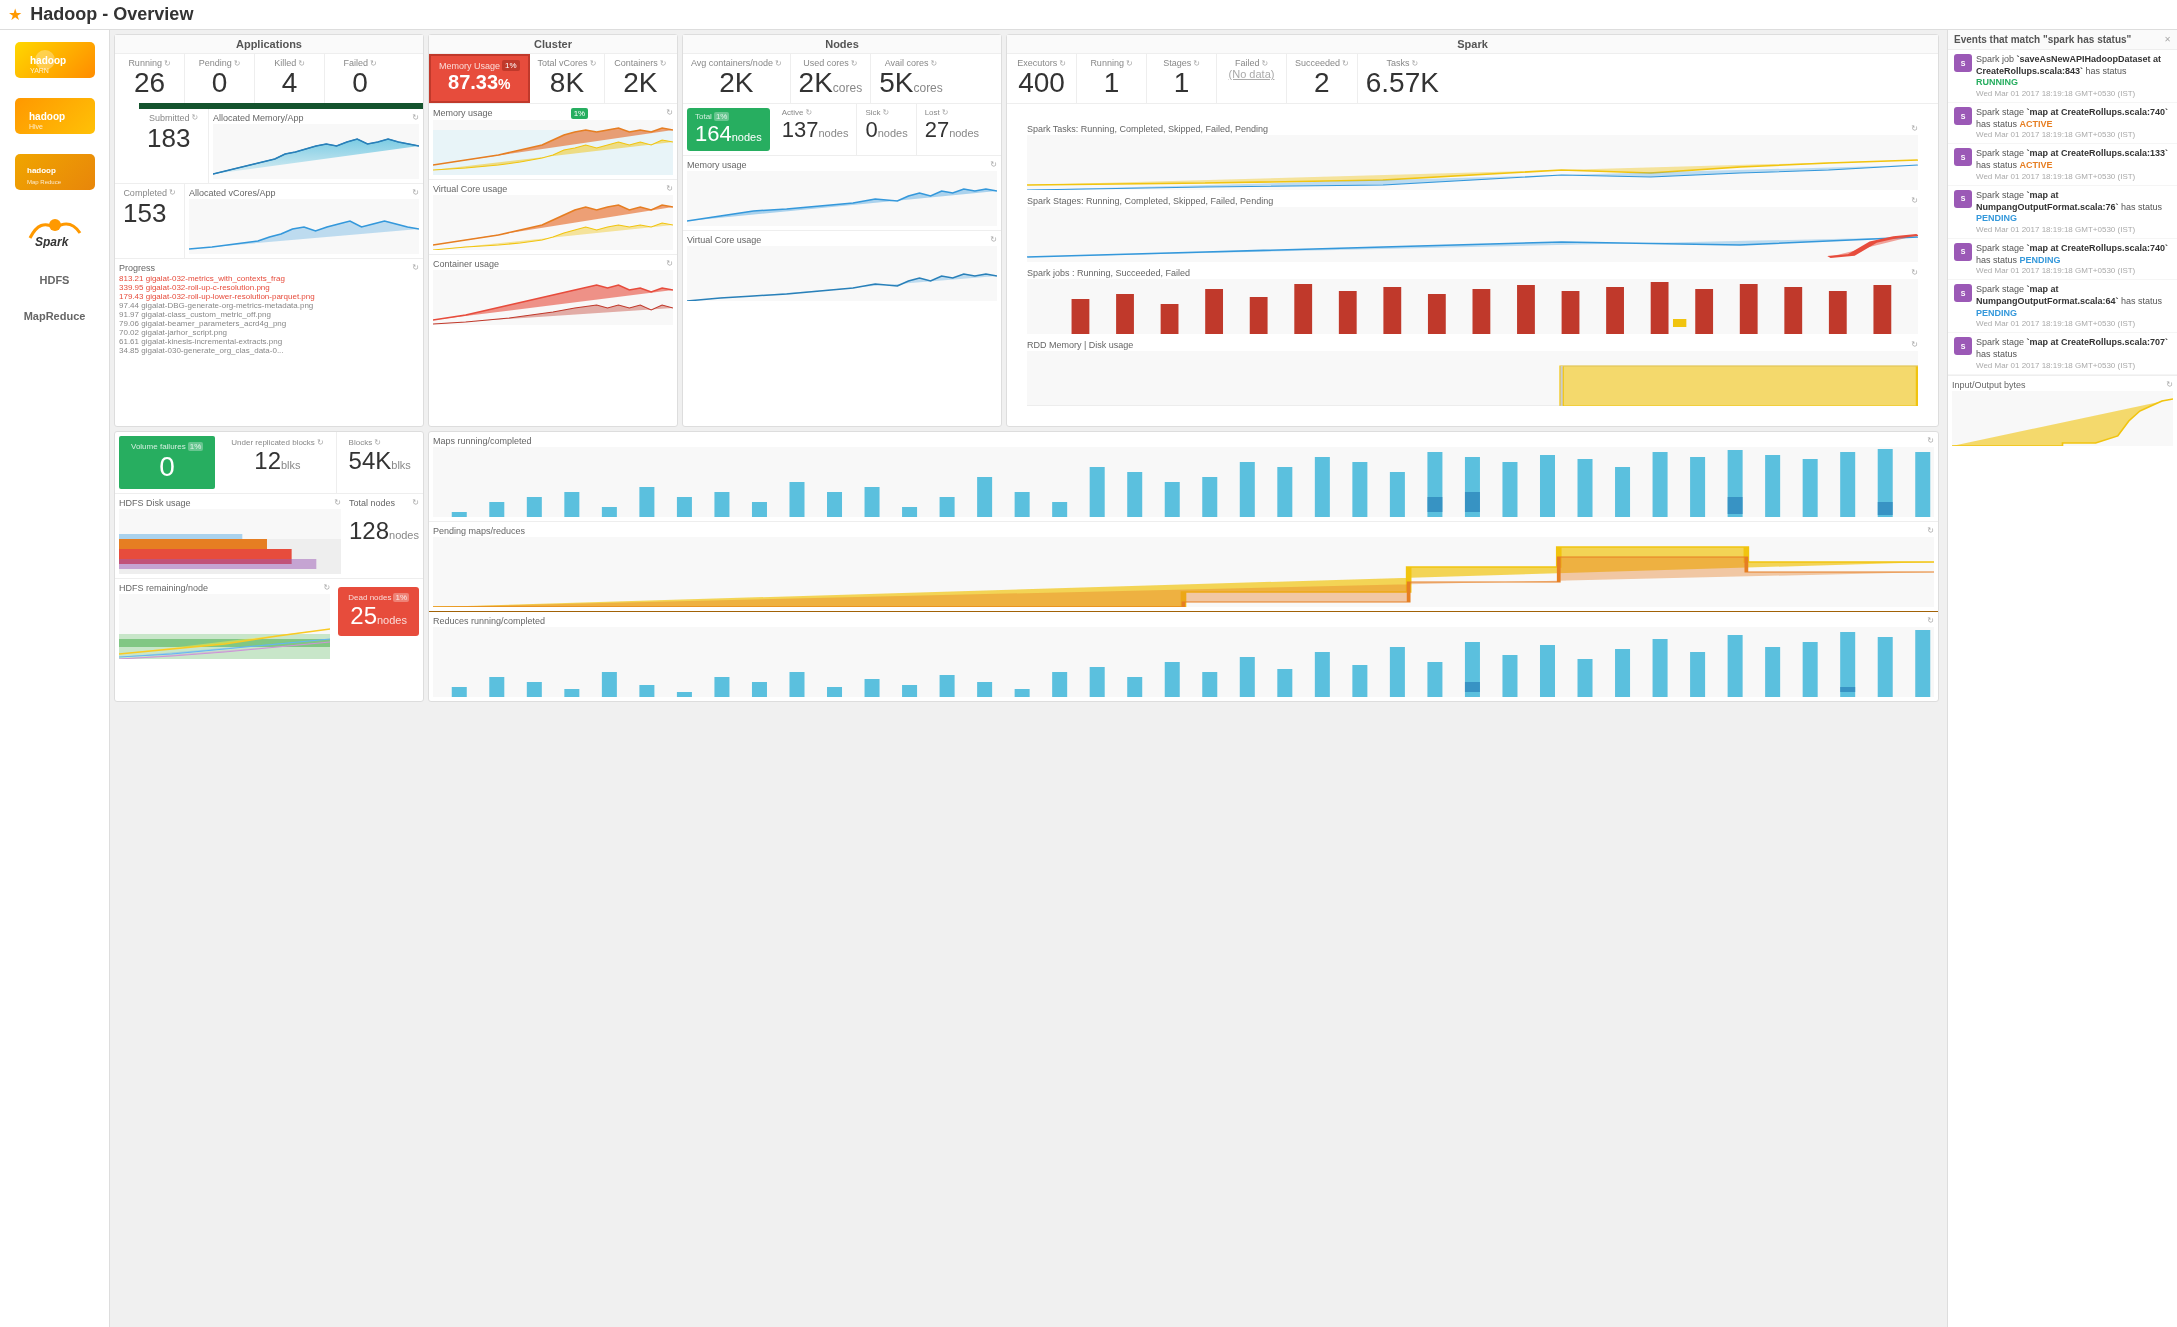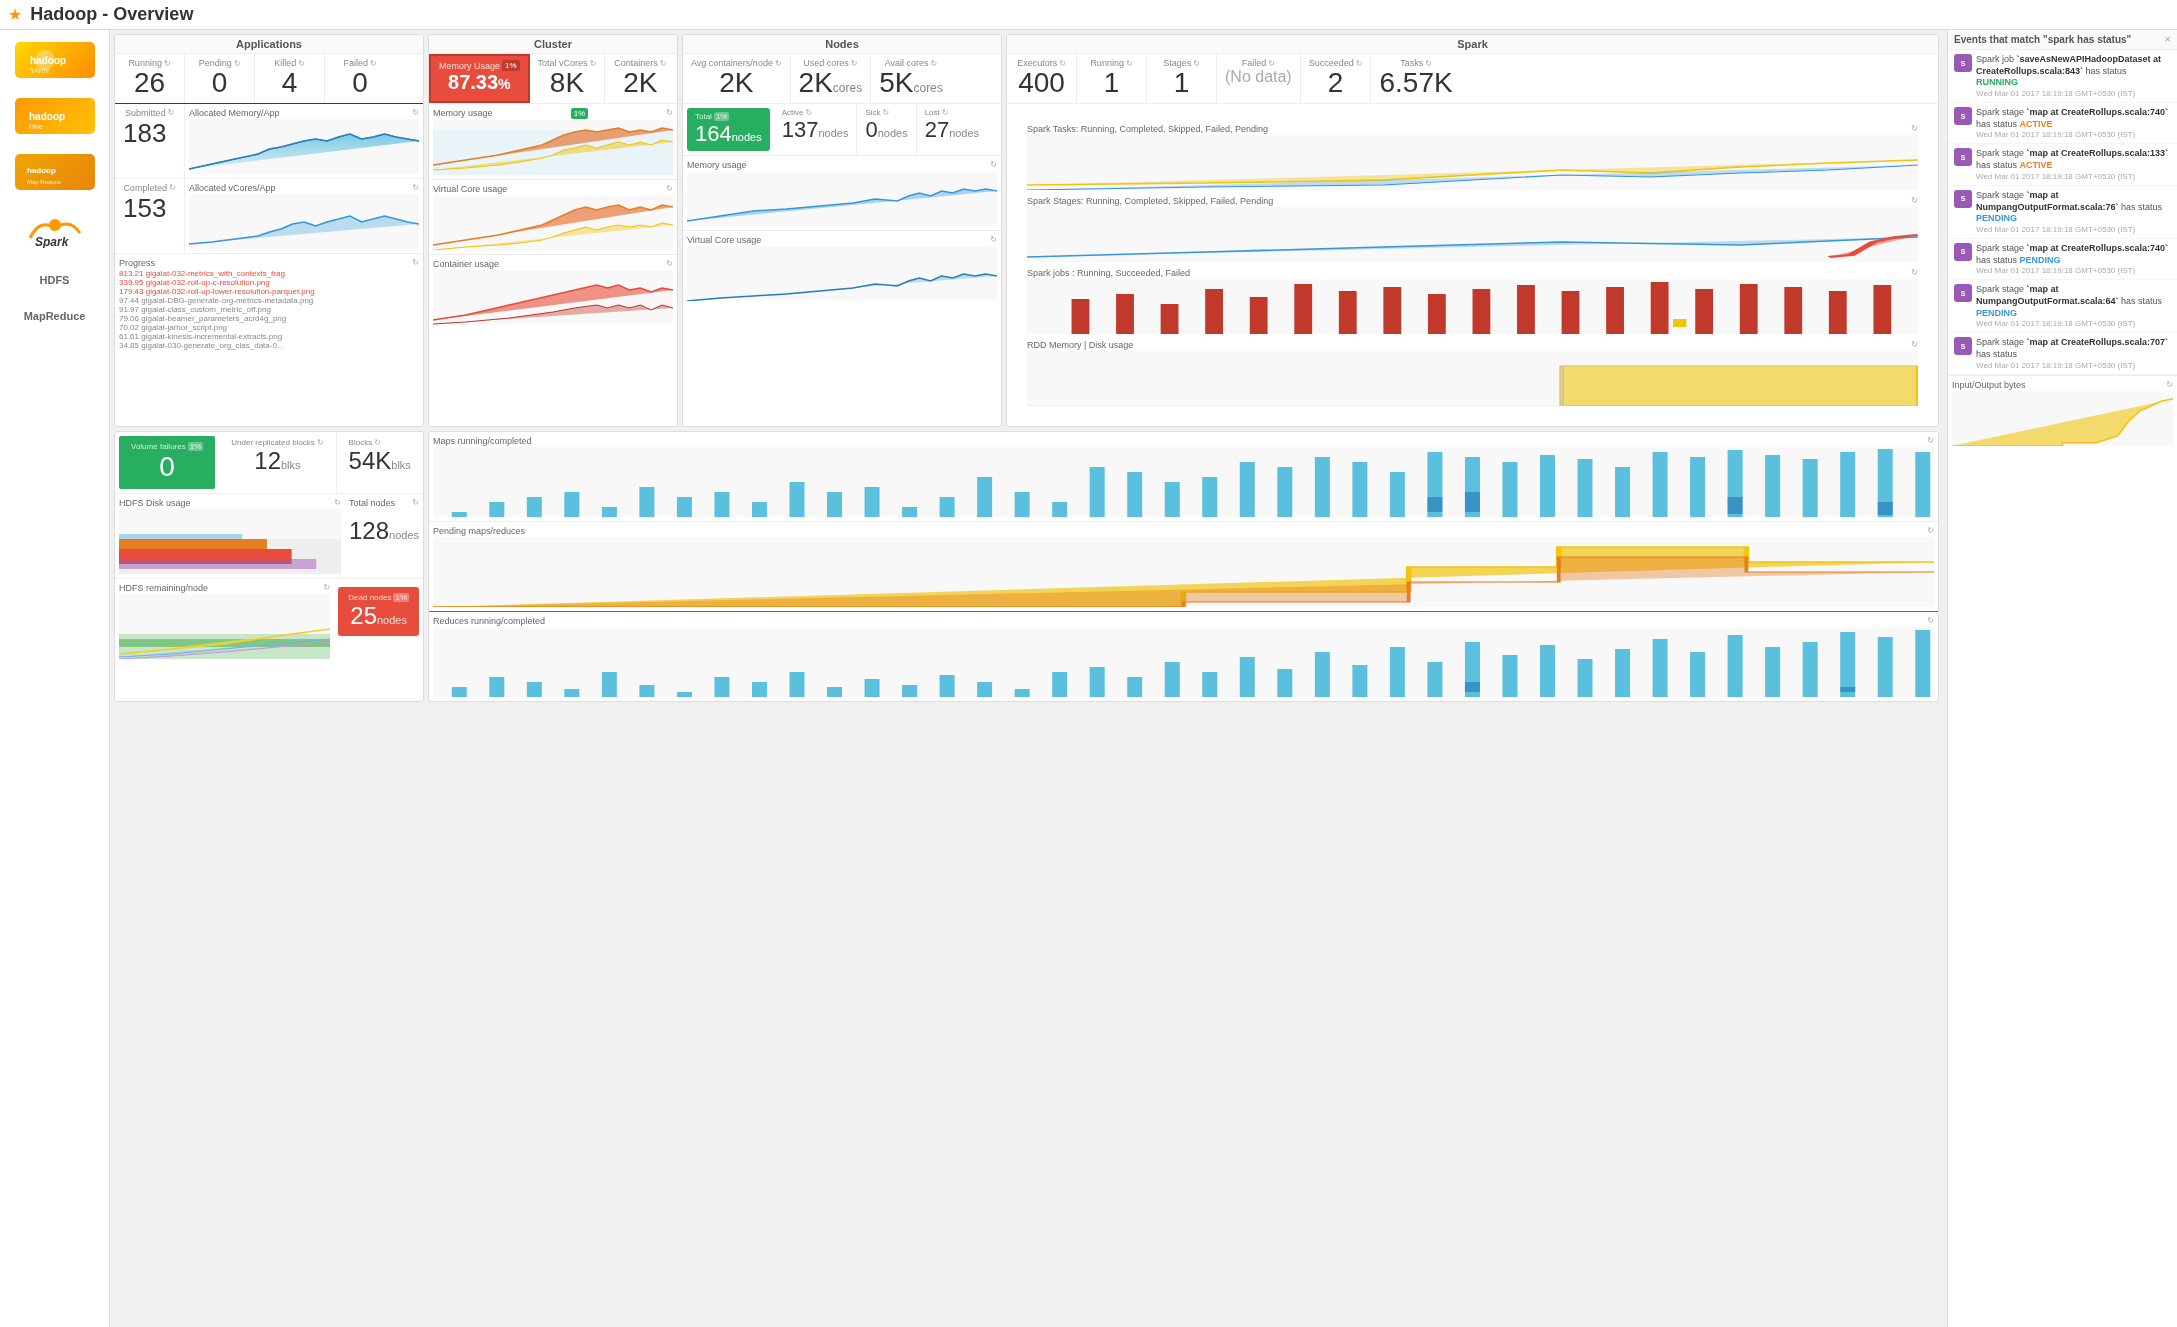--- a/index.html
+++ b/index.html
@@ -158,21 +158,21 @@
               </div>
               <div class="stat-card">
                 <div class="stat-label">
                   <span>Failed</span>
                   <span class="refresh-btn">↻</span>
                 </div>
                 <div class="stat-value">0</div>
               </div>
             </div>
 
-            <div style="display:flex;border-top:1px solid #14532d;">
+            <div style="display:flex;border-top:6px solid #14532d;margin-left:24px;">
               <div style="padding:4px 8px;border-right:1px solid #eee;min-width:70px;">
                 <div class="stat-label">
                   <span>Submitted</span>
                   <span class="refresh-btn">↻</span>
                 </div>
                 <div style="font-size:26px;font-weight:300;">183</div>
               </div>
               <div style="flex:1;padding:4px;">
                 <div class="chart-title">
                   <span>Allocated Memory/App</span>
@@ -419,21 +419,21 @@
                   <span>Stages</span>
                   <span class="refresh-btn">↻</span>
                 </div>
                 <div class="stat-value">1</div>
               </div>
               <div class="stat-card">
                 <div class="stat-label">
                   <span>Failed</span>
                   <span class="refresh-btn">↻</span>
                 </div>
-                <div style="font-size:16px;color:#aaa;">(No data)</div>
+                <div style="font-size:11px;color:#aaa;text-decoration:underline;">(No data)</div>
               </div>
               <div class="stat-card">
                 <div class="stat-label">
                   <span>Succeeded</span>
                   <span class="refresh-btn">↻</span>
                 </div>
                 <div class="stat-value">2</div>
               </div>
               <div class="stat-card">
                 <div class="stat-label">

